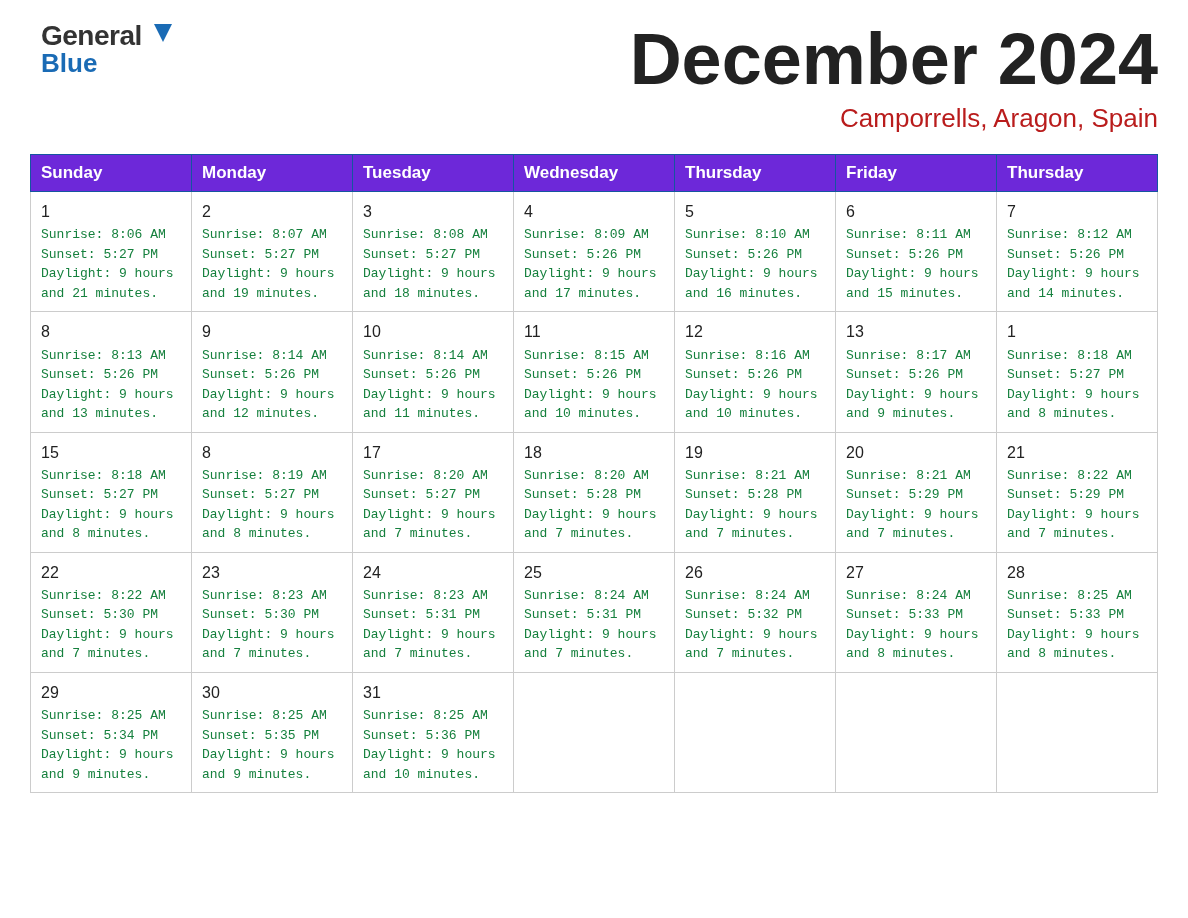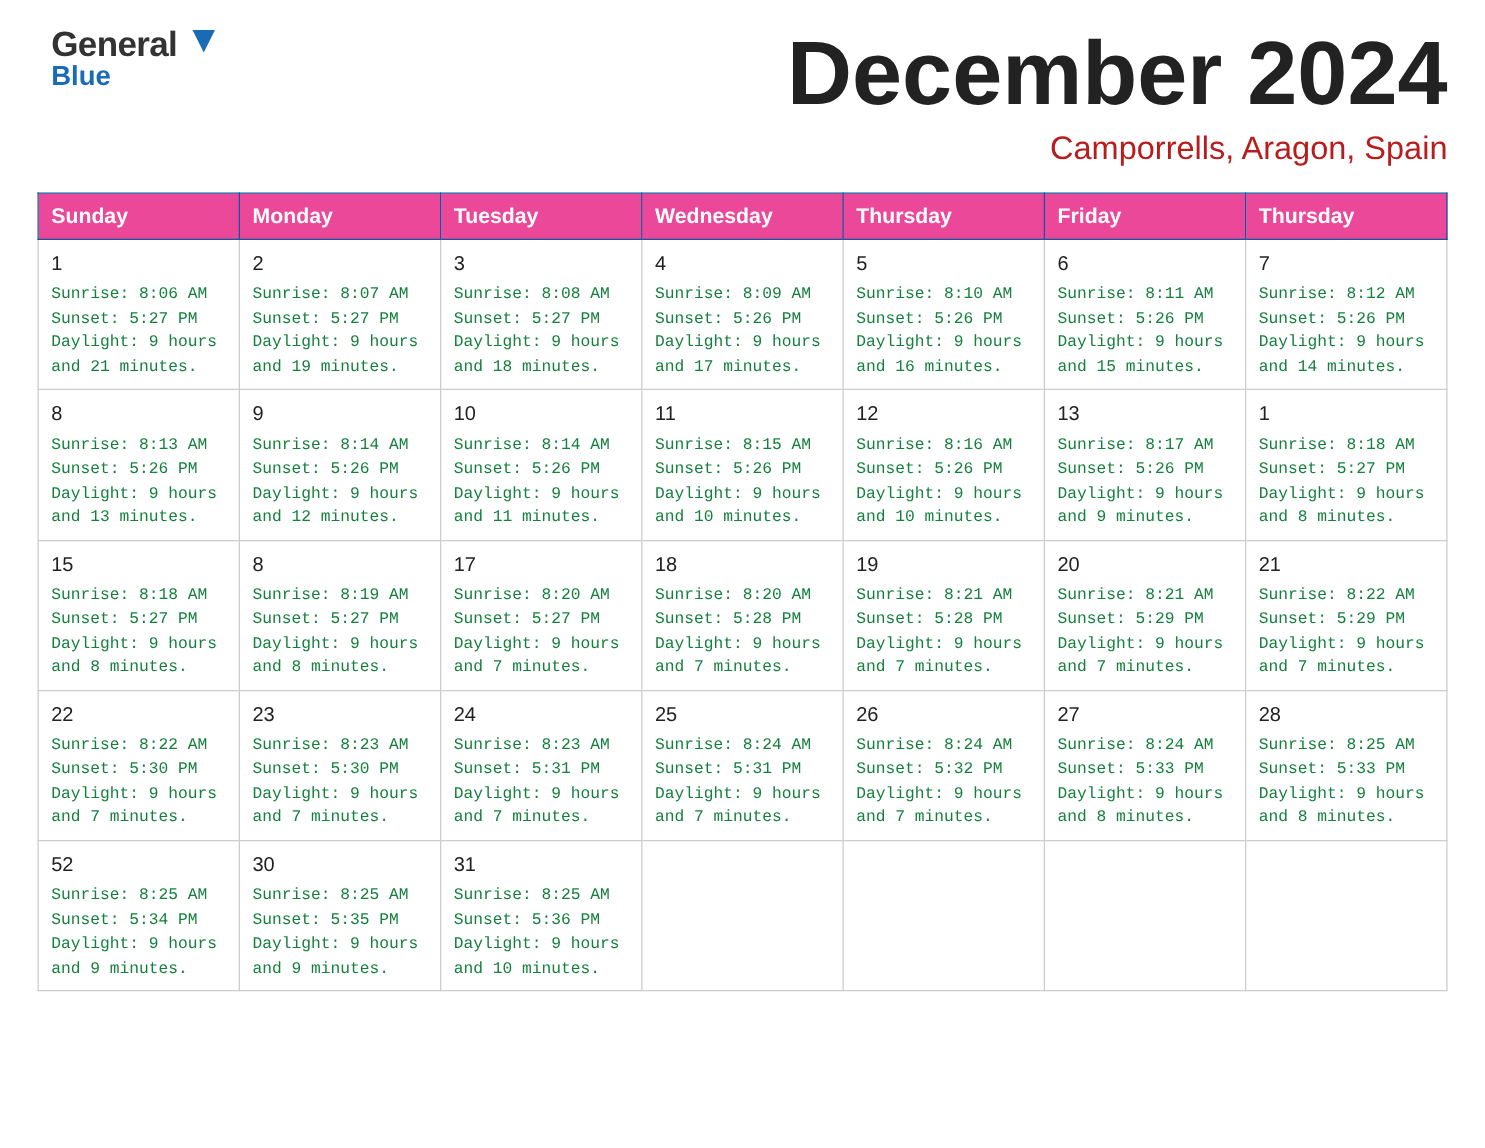--- a/index.html
+++ b/index.html
@@ -24,21 +24,21 @@
     .logo-general {
       font-size: 28px;
       font-weight: bold;
       color: #333;
       letter-spacing: -0.5px;
     }
     .logo-general span {
       color: #1a6bb5;
     }
     .logo-blue {
-      font-size: 22px;
+      font-size: 26px;
       font-weight: bold;
       color: #1a6bb5;
       margin-top: -4px;
     }
     .title-block {
       text-align: right;
     }
     .month-title {
       font-size: 72px;
       font-weight: bold;
@@ -49,21 +49,21 @@
       font-size: 26px;
       color: #b91c1c;
       margin-top: 4px;
     }
     .calendar-table {
       width: 100%;
       border-collapse: collapse;
       border: 1px solid #999;
     }
     .calendar-table th {
-      background: #ec4899;
+      background: #6d28d9;
       color: #fff;
       font-size: 17px;
       font-weight: bold;
       padding: 8px 10px;
       text-align: left;
       border: 1px solid #1555a0;
     }
     .calendar-table td {
       vertical-align: top;
       padding: 8px 10px;
@@ -379,21 +379,21 @@
         <div class="day-info">
           Sunrise: 8:25 AM<br>
           Sunset: 5:33 PM<br>
           Daylight: 9 hours<br>
           and 8 minutes.
         </div>
       </td>
       </tr>
       <tr>
         <td>
-        <div class="day-number">52</div>
+        <div class="day-number">29</div>
         <div class="day-info">
           Sunrise: 8:25 AM<br>
           Sunset: 5:34 PM<br>
           Daylight: 9 hours<br>
           and 9 minutes.
         </div>
       </td>
         <td>
         <div class="day-number">30</div>
         <div class="day-info">

